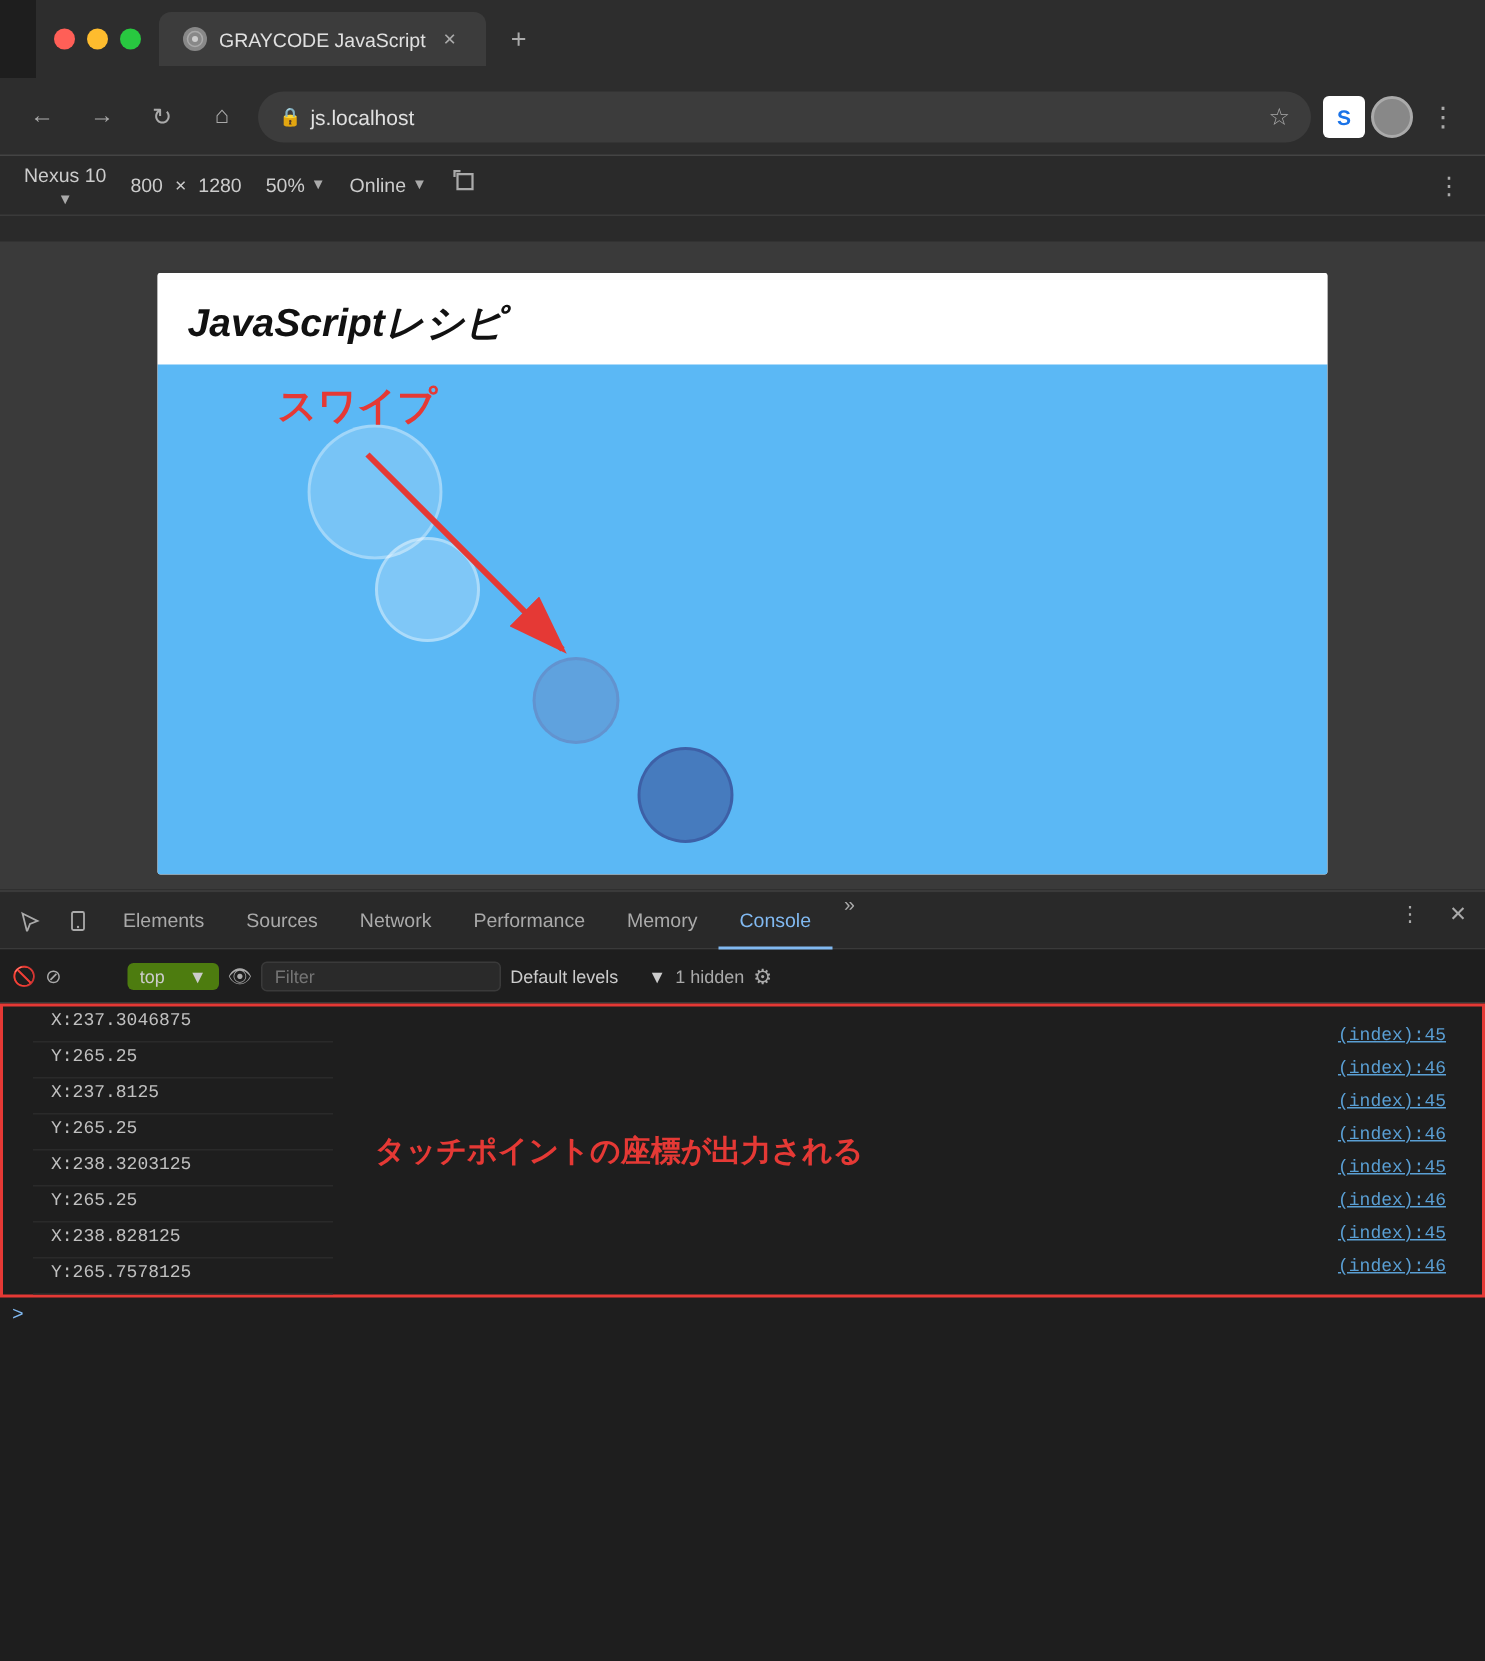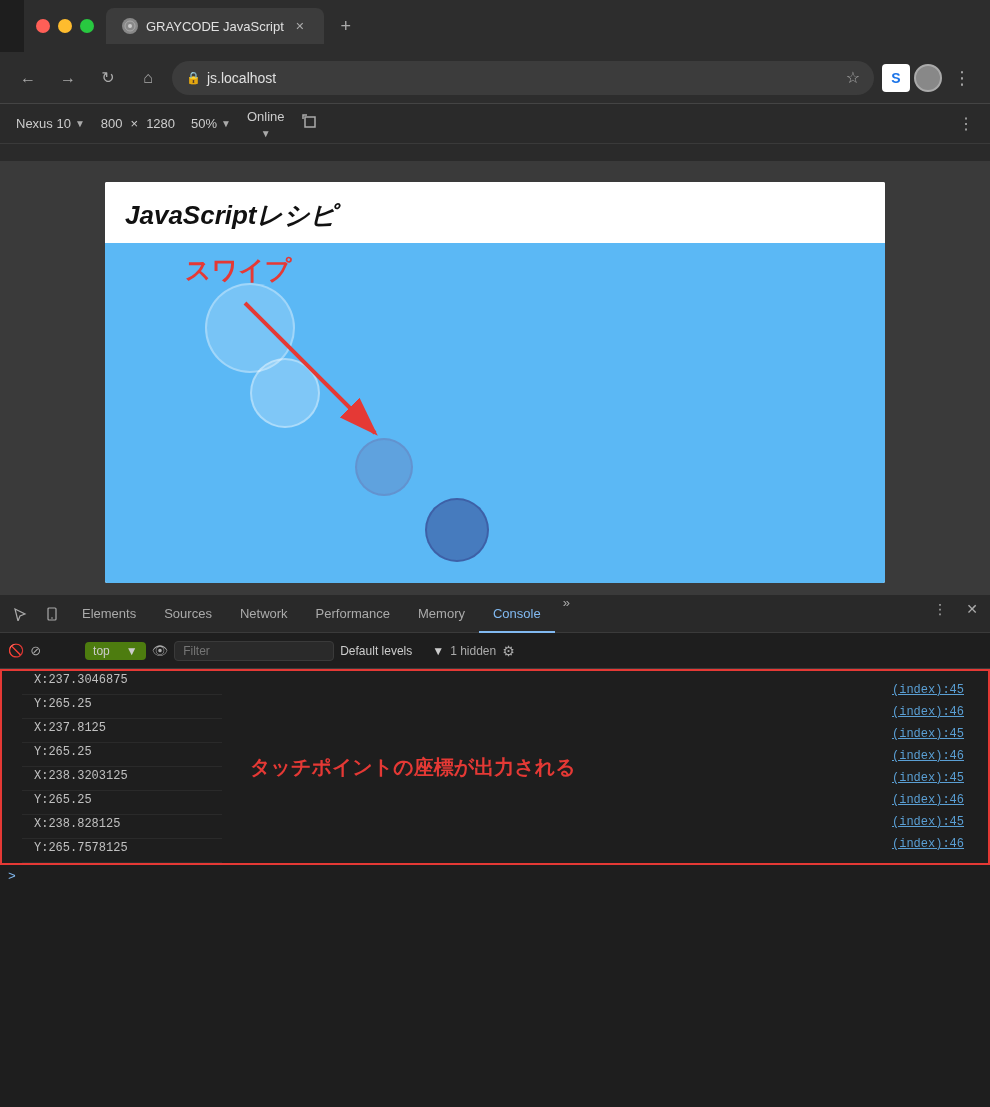--- a/index.html
+++ b/index.html
@@ -179,20 +179,21 @@
       gap: 16px;
       border-bottom: 1px solid #3a3a3a;
     }
     .device-select {
       display: flex;
       align-items: center;
       gap: 4px;
       color: #ccc;
       font-size: 13px;
       cursor: pointer;
+      flex-direction: column;
     }
     .dropdown-arrow { color: #aaa; font-size: 10px; }
     .dimension-display {
       display: flex;
       align-items: center;
       gap: 8px;
       color: #ccc;
       font-size: 13px;
     }
     .zoom-select {
@@ -203,21 +204,20 @@
       font-size: 13px;
       cursor: pointer;
     }
     .online-select {
       display: flex;
       align-items: center;
       gap: 4px;
       color: #ccc;
       font-size: 13px;
       cursor: pointer;
-      flex-direction: column;
     }
     .rotate-btn {
       color: #aaa;
       font-size: 16px;
       cursor: pointer;
     }
     .toolbar-more { color: #aaa; font-size: 16px; cursor: pointer; margin-left: auto; }
 
     
     .tab-ruler {

